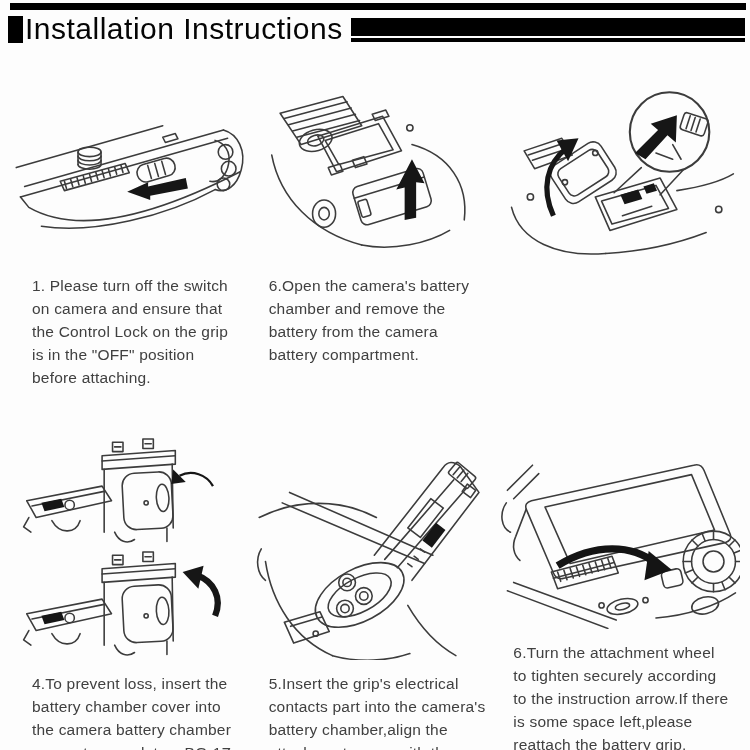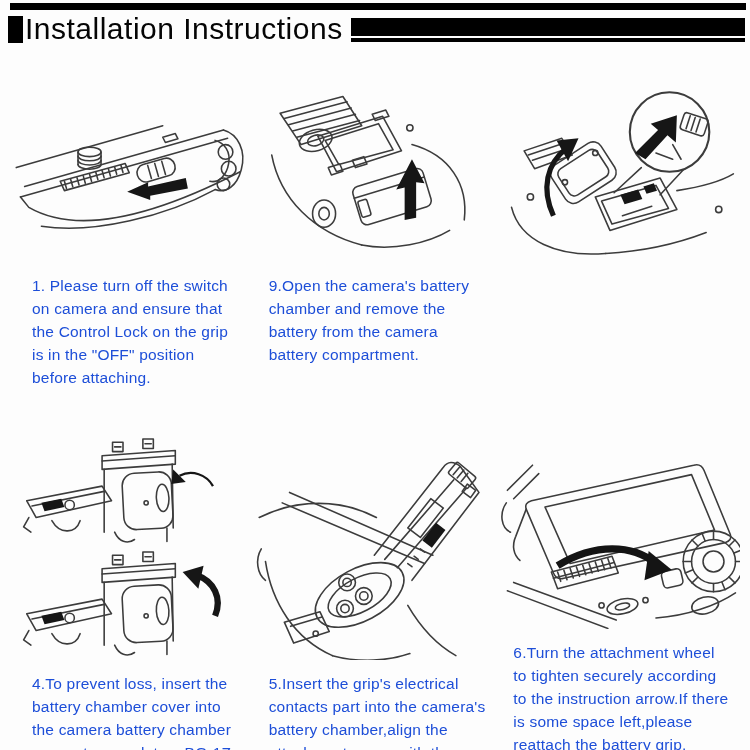--- a/index.html
+++ b/index.html
@@ -19,21 +19,21 @@
   .bar-thick{height:18px;background:#000;}
   .bar-thin{height:4px;background:#000;}
   
   .row{display:grid;grid-template-columns:repeat(3,1fr);padding:0 10px;column-gap:4px;}
   .row1{margin-top:40px;}
   .row2{margin-top:34px;}
   .figure{width:100%;}
   .figure svg{display:block;width:100%;height:auto;}
   .caption{
     font-size:15.5px;line-height:23px;letter-spacing:0.2px;
-    white-space:pre-line;color:#1d4ed8;
+    white-space:pre-line;color:#404040;
     margin-top:12px;padding-left:14px;padding-right:4px;
   }
   .cell1 .caption{padding-left:22px;}
 </style>
 </head>
 <body>
 
 <header class="hdr">
   <div class="hdr-rule"></div>
   <div class="title-row">
@@ -109,21 +109,21 @@
             <path d="M16,66 C24,108 56,140 102,152"></path>
             <path d="M150,56 C186,66 204,94 200,128"></path>
             <path d="M102,152 C132,158 166,150 186,138"></path>
             <ellipse cx="66" cy="122" rx="11" ry="13"></ellipse>
             <ellipse cx="66" cy="122" rx="5" ry="6"></ellipse>
             <circle cx="148" cy="40" r="3"></circle>
           </g>
           <path d="M143,128 L143,97 L135,99 L150,70 L162,93 L154,92 L154,126 Z" fill="#161616" stroke="none"></path>
         </svg>
       </div>
-      <p class="caption">9.Open the camera's battery
+      <p class="caption">6.Open the camera's battery
 chamber and remove the
 battery from the camera
 battery compartment.</p>
     </div>
 
     <div class="cell">
       <div class="figure">
         <svg viewBox="0 0 230 168">
           <g stroke="#3c3c3c" stroke-width="1.5" fill="none" stroke-linecap="round" stroke-linejoin="round">
             <path d="M136,78 L110,102 M180,76 L154,104"></path>

